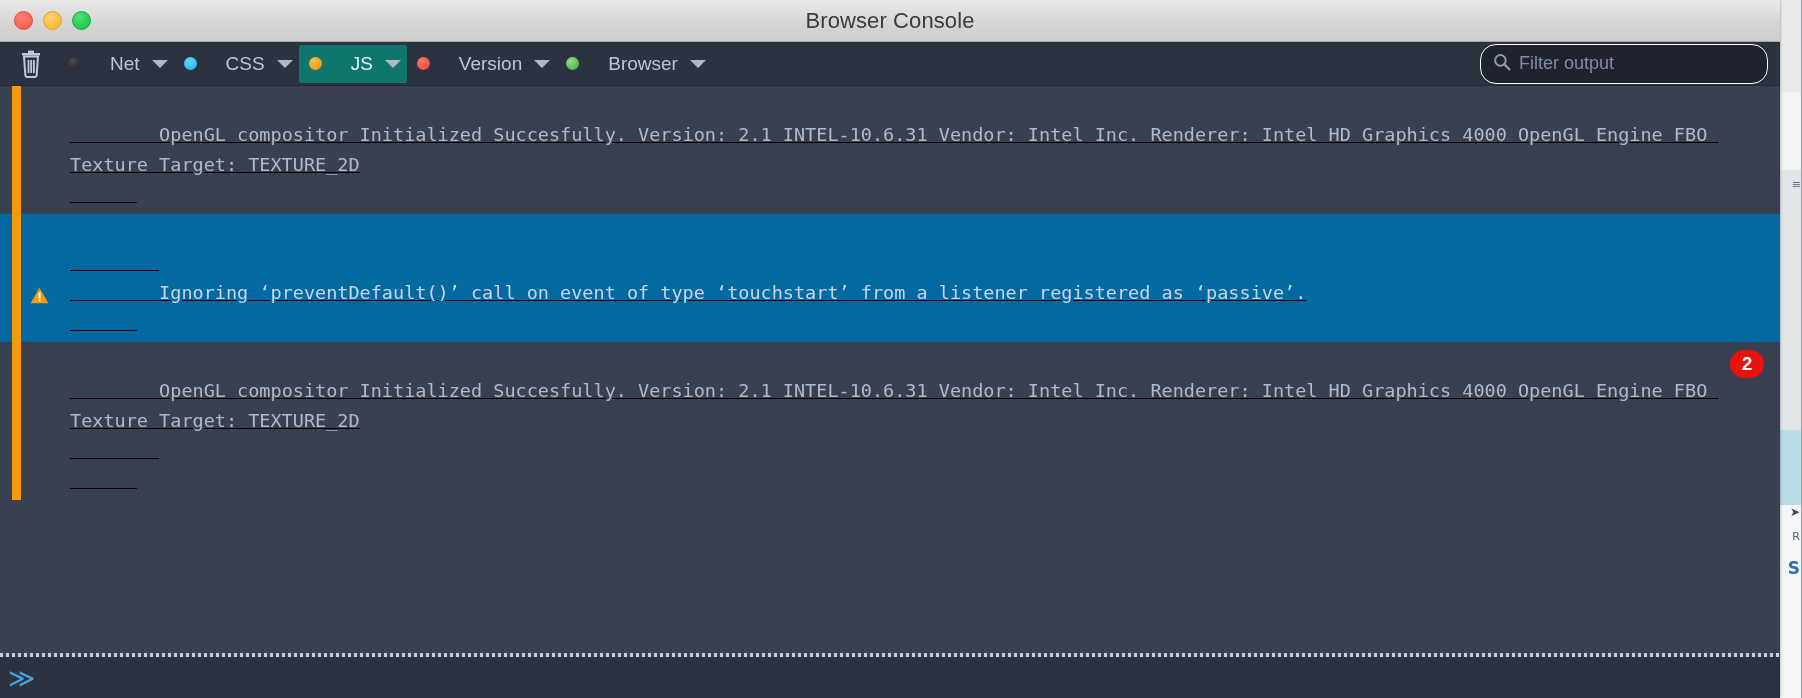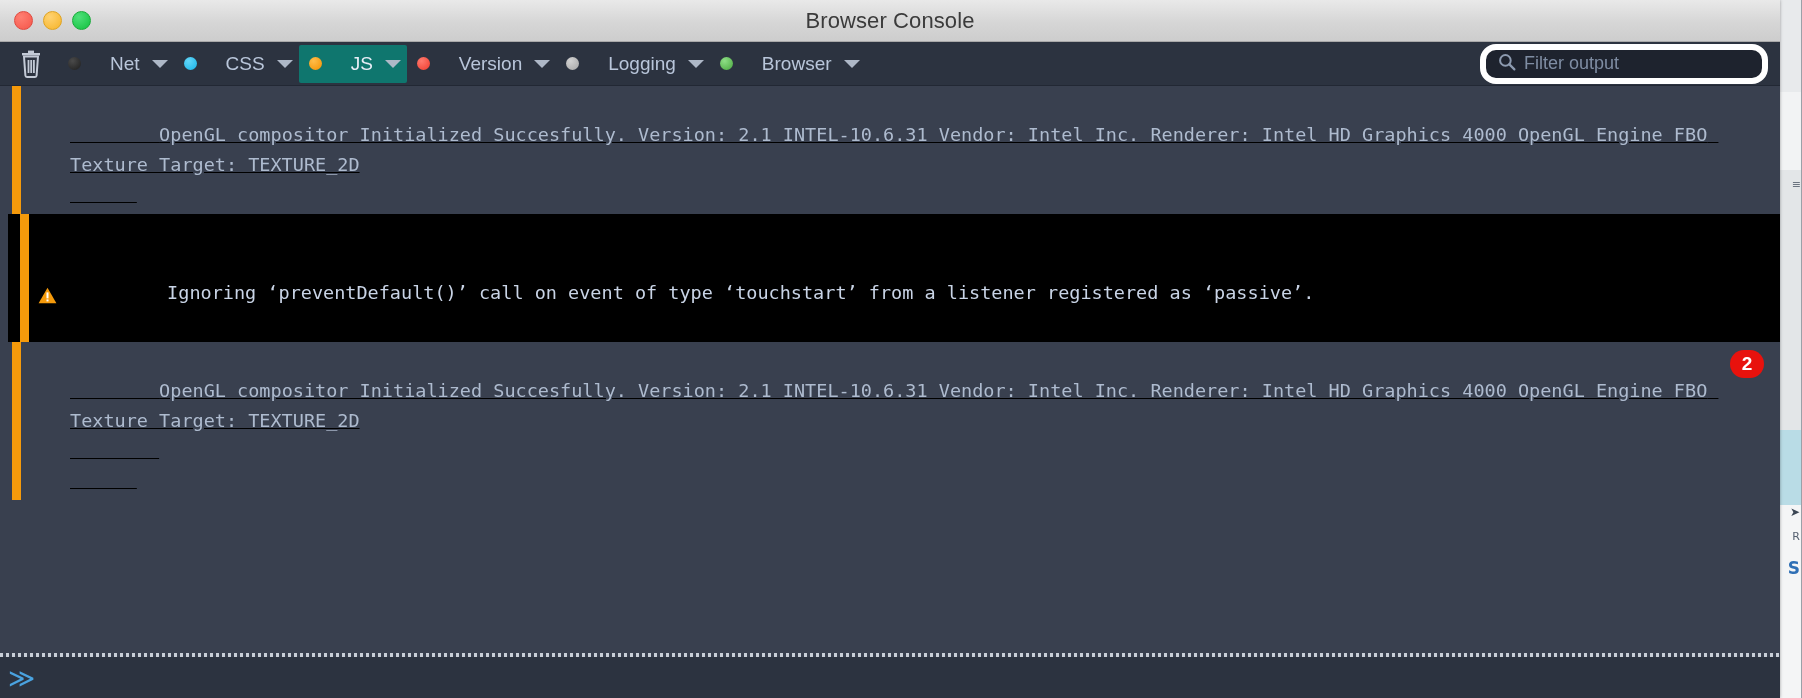--- a/index.html
+++ b/index.html
@@ -93,21 +93,21 @@
     margin-left: 12px; width: 0; height: 0;
     border-left: 8px solid transparent; border-right: 8px solid transparent;
     border-top: 8px solid #aeb8c7; flex: 0 0 auto;
   }
 
   .spacer { flex: 1 1 auto; }
 
   .search-wrap { margin-right: 12px; }
   .search-box {
     width: 288px; height: 40px; border-radius: 16px;
-    background: #1e232e; border: 6px solid #ffffff;
+    background: #1e232e; border: 1px solid #ffffff;
     display: flex; align-items: center; padding: 0 12px;
   }
   .search-box svg { flex: 0 0 auto; }
   .search-input {
     background: transparent; border: 0; outline: none;
     color: #8d9bb0; font-size: 18px; margin-left: 8px; width: 100%;
     font-family: "Liberation Sans", sans-serif;
   }
   .search-input::placeholder { color: #7f8da3; }
 
@@ -117,21 +117,21 @@
   }
   .row {
     position: relative;
     font-family: "DejaVu Sans Mono", "Liberation Mono", monospace;
     font-size: 18.5px; line-height: 30px;
     padding: 4px 26px 4px 70px;
     color: #aebbcf;
     white-space: pre-wrap; word-break: break-word;
   }
   .row.log  { background: #39404f; }
-  .row.warn { background: #000000; color: #c9d4e6; margin-left: 8px; }
+  .row.warn { background: #0369a1; color: #c9d4e6; }
   .row::before {
     content: ""; position: absolute; left: 12px; top: 0; bottom: 0;
     width: 9px; background: #f59a0b;
   }
   .warn-icon {
     position: absolute; left: 30px; top: 9px; width: 19px; height: 17px;
   }
   .badge {
     position: absolute; right: 16px; top: 8px;
     min-width: 34px; height: 28px; border-radius: 14px;
@@ -219,25 +219,20 @@
           <span class="f-label">JS</span>
           <span class="caret"></span>
         </div>
 
         <div class="filter-group">
           <span class="dot security"></span>
           <span class="f-label">Version</span>
           <span class="caret"></span>
         </div>
 
-        <div class="filter-group">
-          <span class="dot logging"></span>
-          <span class="f-label">Logging</span>
-          <span class="caret"></span>
-        </div>
 
         <div class="filter-group">
           <span class="dot server"></span>
           <span class="f-label">Browser</span>
           <span class="caret"></span>
         </div>
 
       </div>
 
       <div class="spacer"></div>

